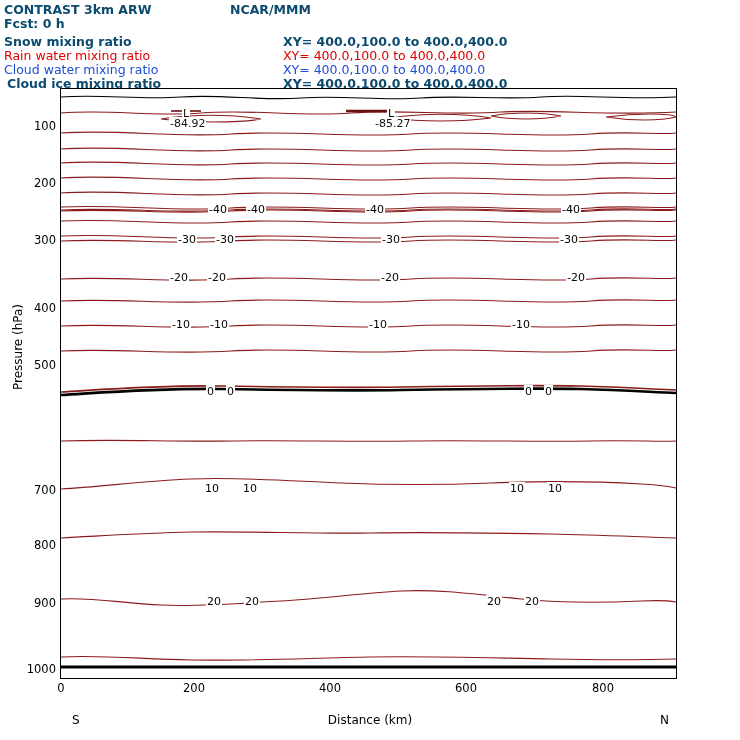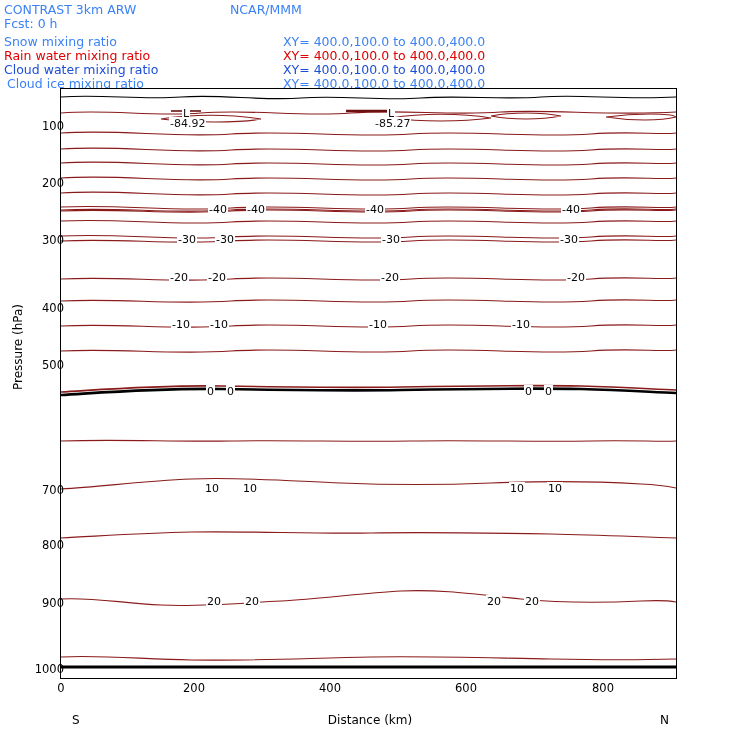--- a/index.html
+++ b/index.html
@@ -22,21 +22,21 @@
   }
 
   
   .hdr {
     position: absolute;
     font-size: 12.5px;
     white-space: nowrap;
     line-height: 14px;
   }
   .hdr-left { left: 4px; }
-  .hdr-black { color: #3b82f6; }
+  .hdr-black { color: #0c4a6e; font-weight: bold; }
   .hdr-red { color: #e00000; }
   .hdr-blue { color: #1d4ed8; }
 
   #hdr-model   { top: 3px;  left: 4px; }
   #hdr-center  { top: 3px;  left: 230px; }
   #hdr-init    { top: 3px;  left: 510px; }
   #hdr-fcst    { top: 17px; left: 4px; }
   #hdr-valid   { top: 17px; left: 318px; }
   #hdr-f1      { top: 35px; left: 4px; }
   #hdr-f1xy    { top: 35px; left: 283px; }
@@ -65,21 +65,21 @@
   .ytick {
     position: absolute;
     right: 0;
     width: 50px;
     text-align: right;
     font-size: 11.5px;
     color: #000000;
   }
   #ylabels {
     position: absolute;
-    left: 8px;
+    left: 0;
     top: 88px;
     width: 56px;
     height: 591px;
   }
   #ylabels .ytick { position: absolute; }
 
   #ytitle {
     position: absolute;
     left: -52px;
     top: 340px;

